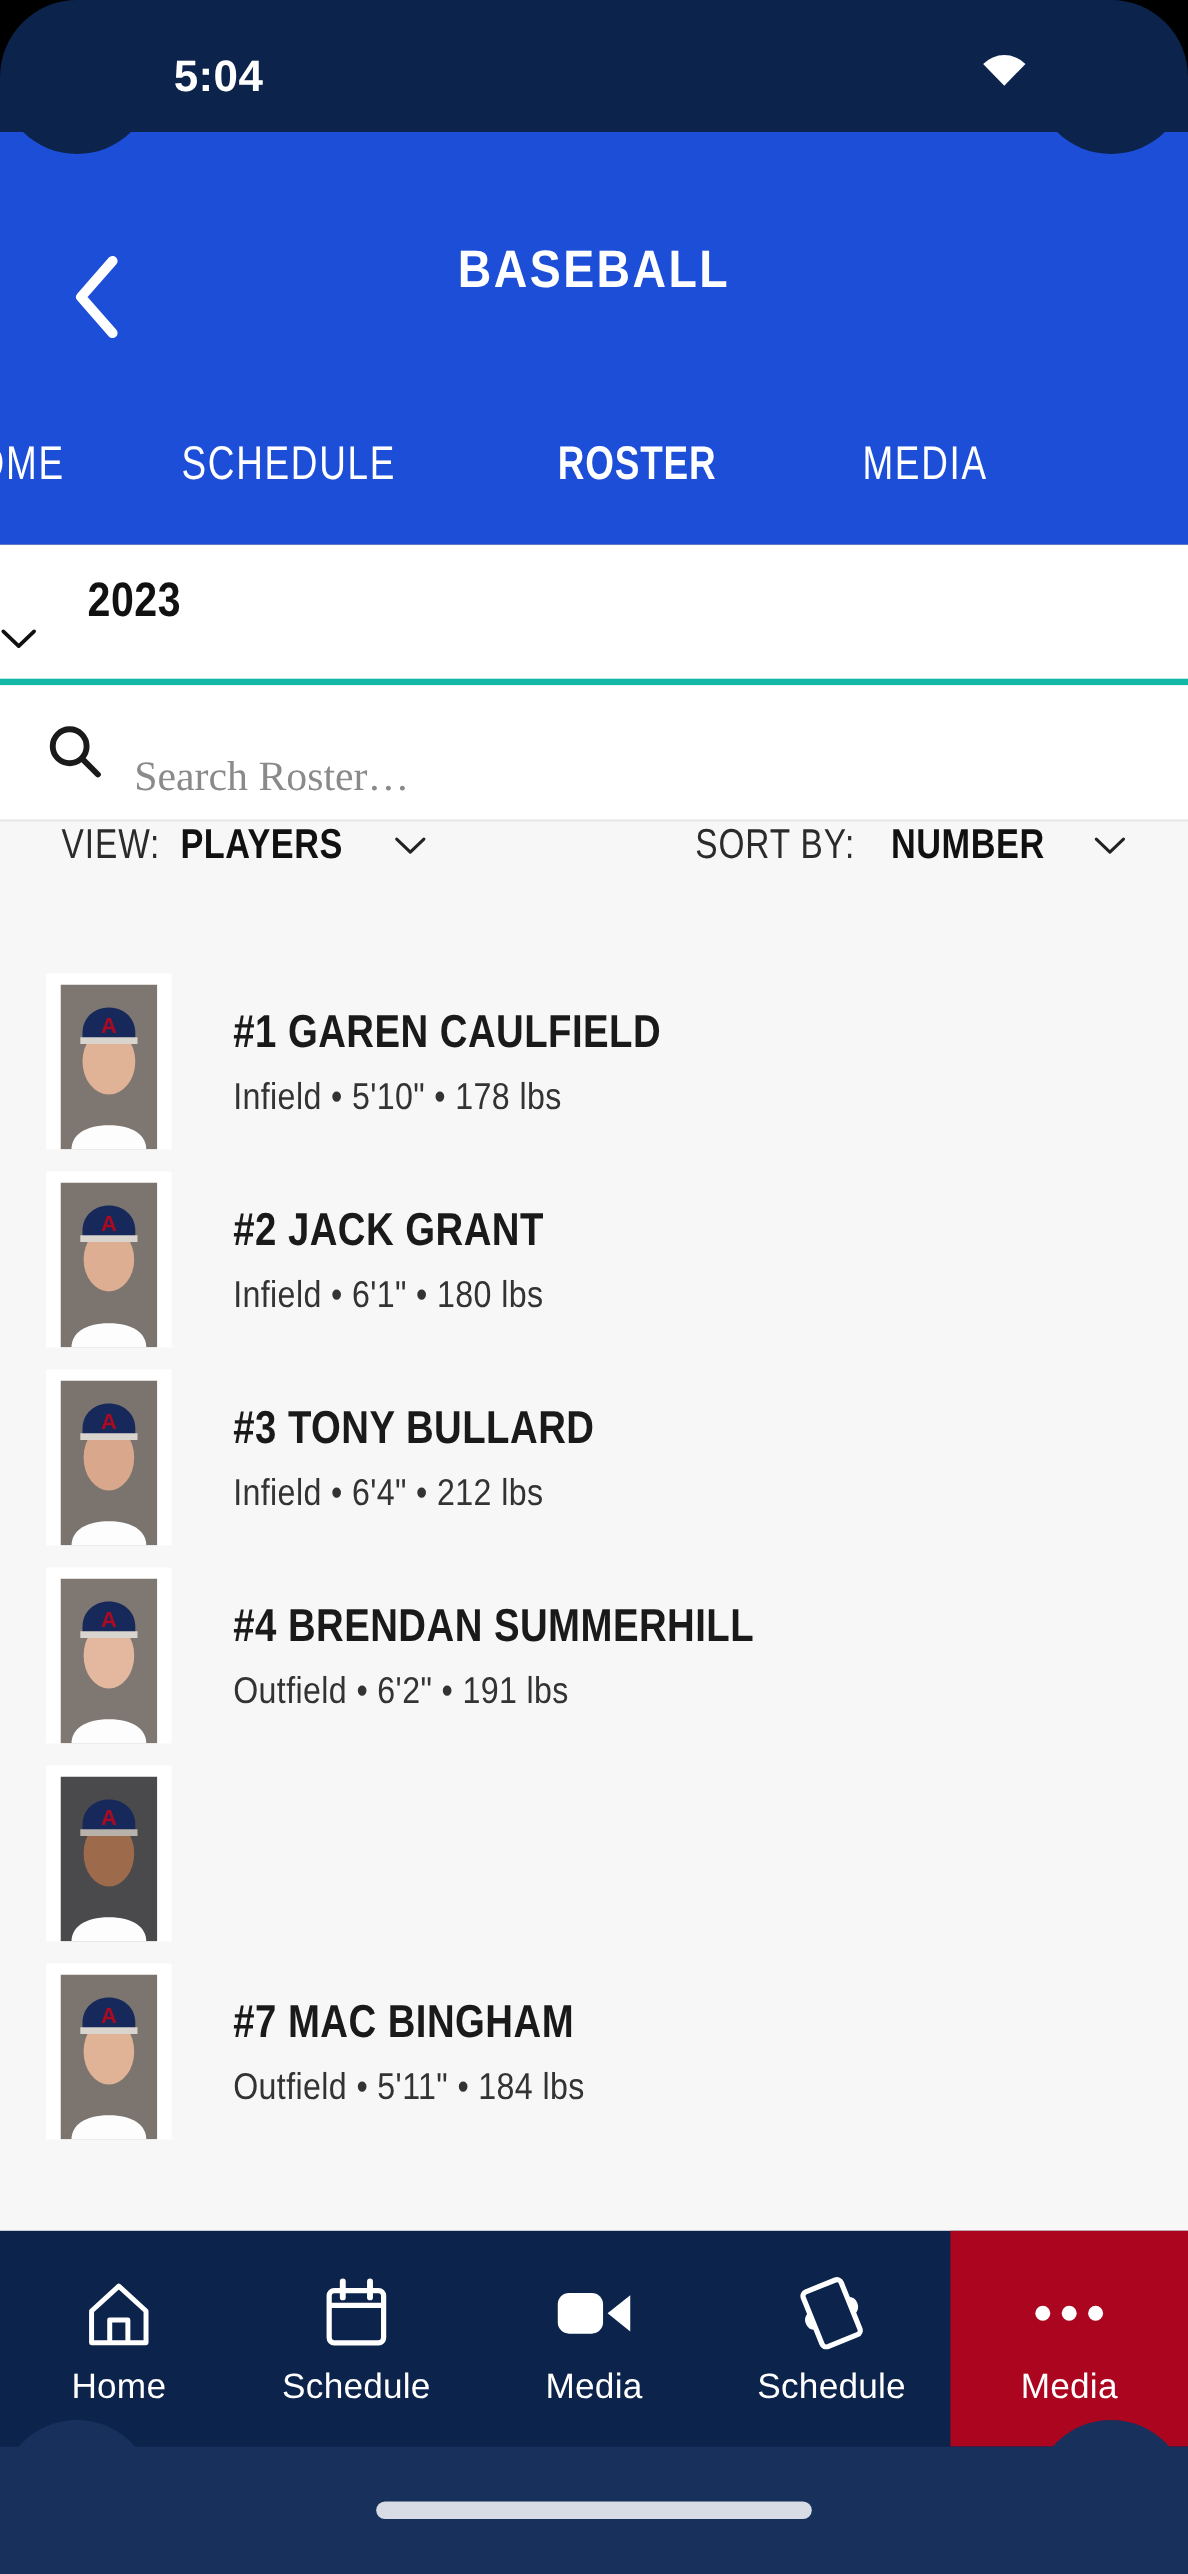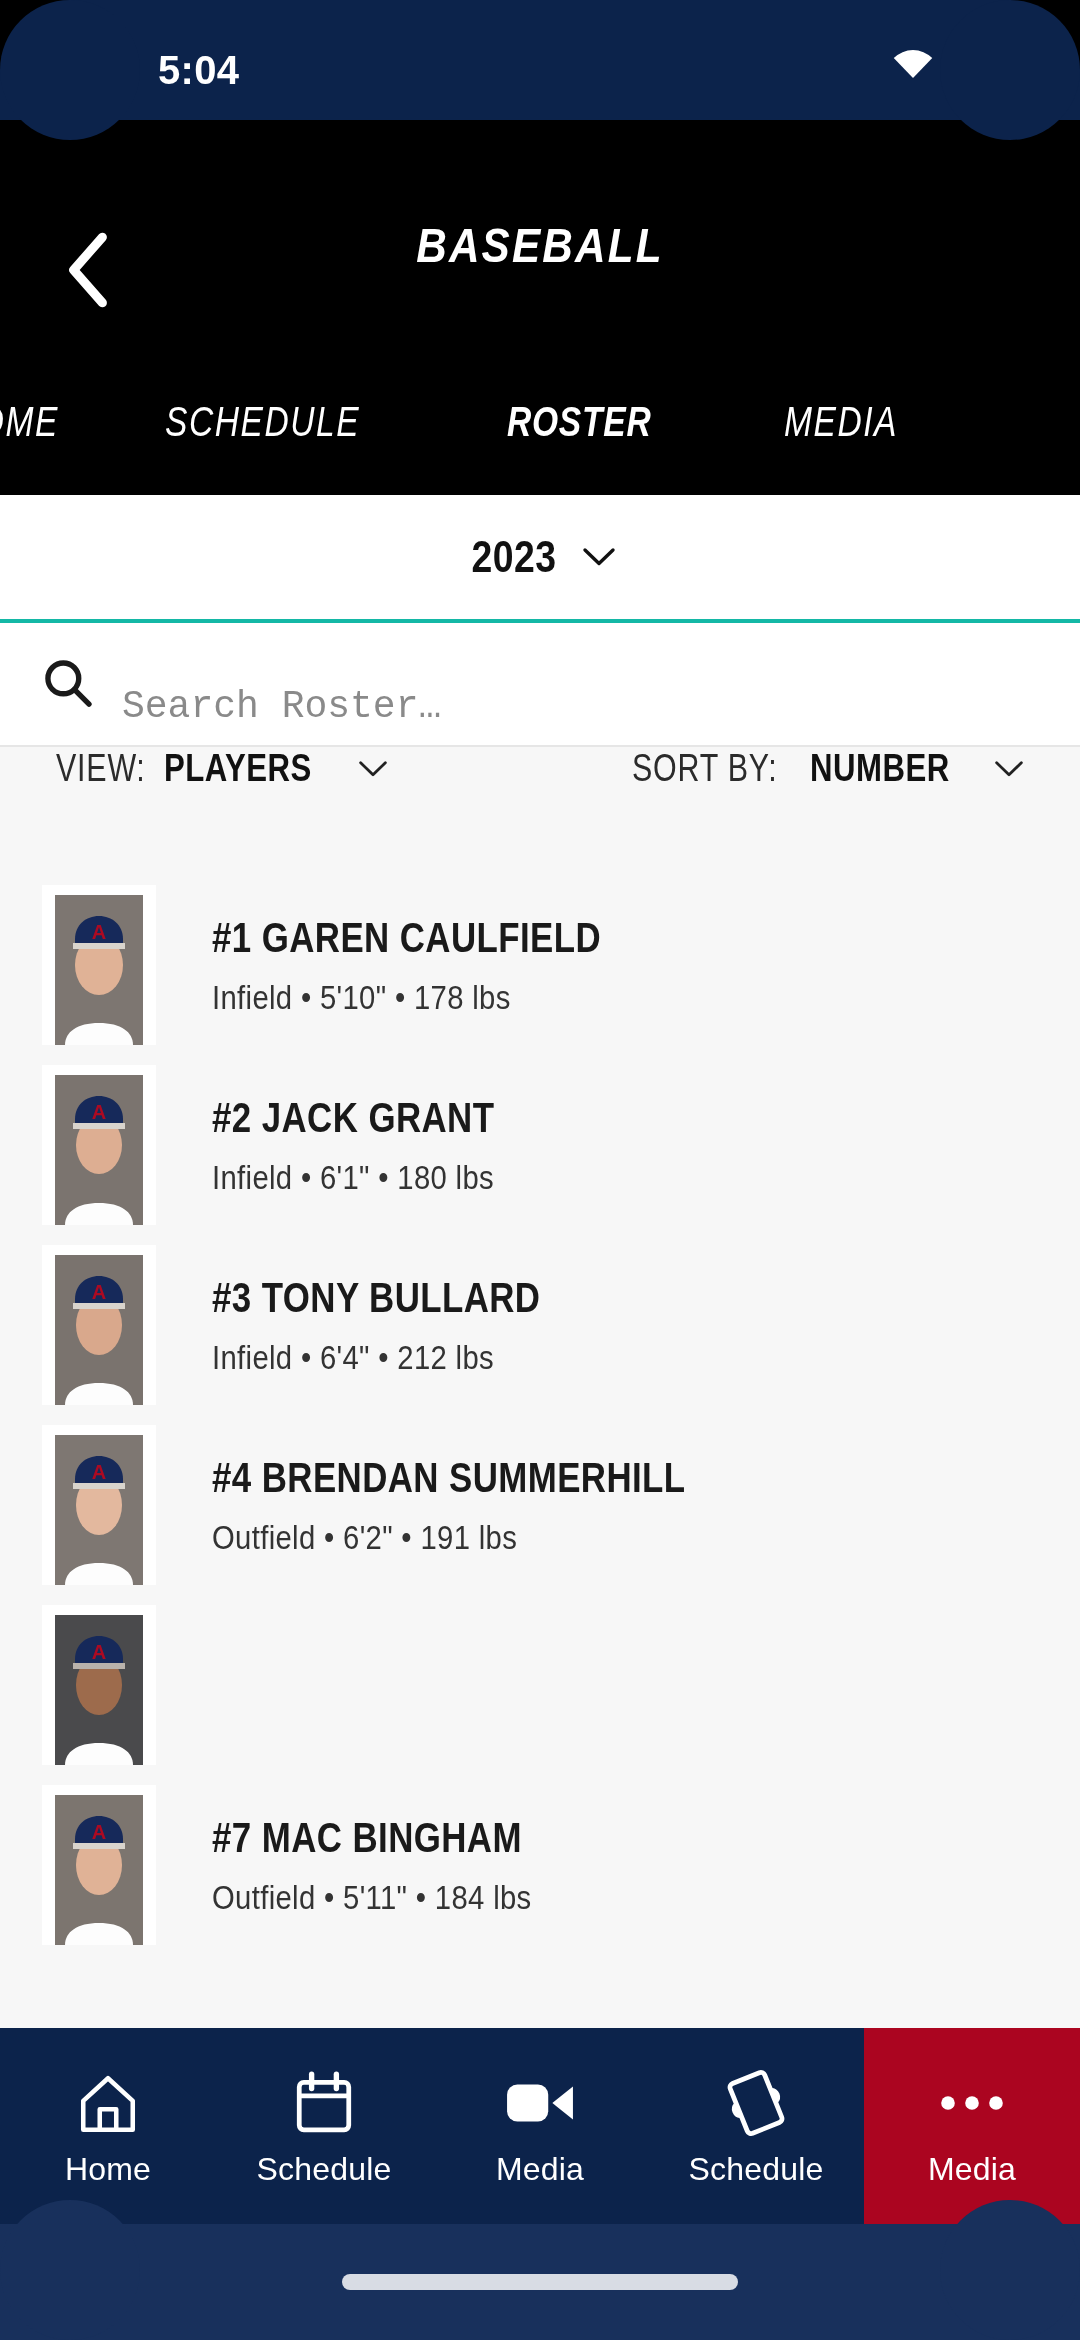--- a/index.html
+++ b/index.html
@@ -41,21 +41,21 @@
   }
   .status-icons {
     position:absolute; right:48px; top:44px;
     display:flex; align-items:center; gap:17px;
   }
   .ico-wifi { width:42px; height:32px; }
   .ico-cell { width:38px; height:32px; }
   .ico-batt { width:26px; height:38px; }
 
   
-  .header { position:absolute; top:120px; left:0; right:0; height:375px; background:#000000; z-index:30;font-style:italic; }
+  .header { position:absolute; top:120px; left:0; right:0; height:375px; background:#1d4ed8; z-index:30; }
   .backbtn {
     position:absolute; left:38px; top:100px;
     width:100px; height:100px;
     display:flex; align-items:center; justify-content:center;
   }
   .page-title {
     position:absolute; top:98px; left:0; right:0;
     text-align:center;
     font-size:48px; font-weight:bold; color:#fff;
     letter-spacing:2.5px;
@@ -78,41 +78,42 @@
   .tabgap { width:76px; flex:none; }
   .tabgap.wide { width:92px; }
 
   
   .content {
     position:absolute; top:495px; left:0; right:0; bottom:196px;
     background:#F7F7F7; z-index:20; overflow:hidden;
   }
   .yearrow {
     height:128px; background:#fff;
-    display:flex; align-items:center; justify-content:center;
-    border-bottom:4px solid #14b8a6;
+    display:flex; justify-content:center;
+    border-bottom:6px solid #14b8a6;
+    flex-direction:column;
   }
   .year-label {
     font-size:44px; font-weight:bold; color:#111;
     letter-spacing:0.5px; transform:scaleX(0.85);
     margin-right:18px;
   }
   .chev { display:inline-block; }
 
   
   .searchrow {
     height:124px; background:#fff;
     display:flex; align-items:center;
     padding-left:40px;
     border-bottom:2px solid #e6e6e6;
   }
   .search-icon { width:56px; height:56px; flex:none; margin-right:26px; }
   .search-input {
     flex:1; border:none; outline:none; background:transparent;
-    font-family:Liberation Mono, monospace;
+    font-family:Liberation Serif, serif;
     font-size:38px; color:#a21caf;margin-top:44px;
   }
   .search-input::placeholder { color:#8a8a8a; }
 
   
   .filterrow {
     height:118px;
     display:flex; align-items:flex-start;
     padding:0 56px;
     background:#F7F7F7;

